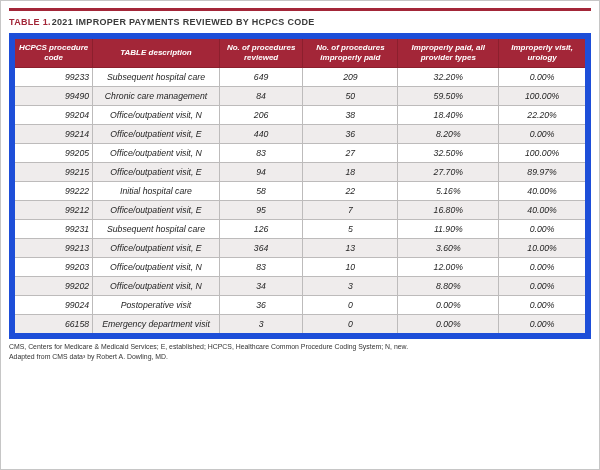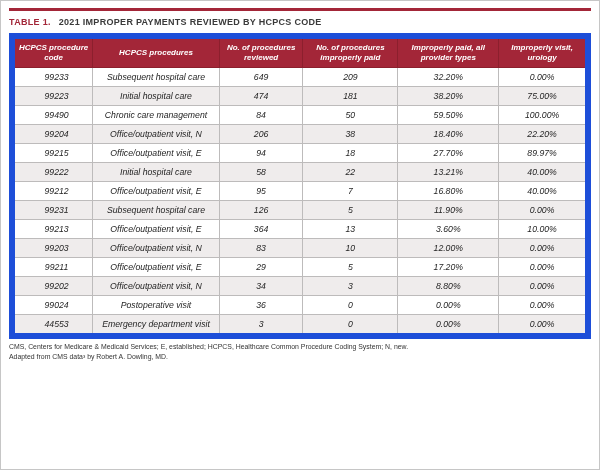--- a/index.html
+++ b/index.html
@@ -19,21 +19,21 @@
     margin-bottom: 6px;
   }
   .title {
     font-size: 9px;
     font-weight: bold;
     color: #3a3a3a;
     letter-spacing: 0.3px;
     margin-bottom: 6px;
     text-transform: uppercase;
   }
-  .title .label { color: #a32638; margin-right: 8px; }
+  .title .label { color: #a32638; margin-right: 1px; }
   table {
     width: 100%;
     border-collapse: collapse;
     table-layout: fixed;
     border: 6px solid #1d4ed8;
     font-style: italic;
   }
   thead th {
     background: #a32638;
     color: #ffffff;
@@ -49,21 +49,21 @@
     font-size: 8.7px;
     color: #1f1f1f;
     text-align: center;
     vertical-align: middle;
     padding: 4px 3px;
     border: 1px solid #bdbbbb;
     background: #ffffff;
     line-height: 1.15;
   }
   tbody tr:nth-child(even) td { background: #efecec; }
-  tbody td.code { text-align: center; padding-left: 9px; }
+  tbody td.code { text-align: right; padding-left: 9px; }
   col.c1 { width: 14%; }
   col.c2 { width: 22%; }
   col.c3 { width: 14.5%; }
   col.c4 { width: 16.5%; }
   col.c5 { width: 17.5%; }
   col.c6 { width: 15.5%; }
   .footnotes {
     margin-top: 3px;
     font-size: 6.9px;
     color: #333333;
@@ -85,74 +85,82 @@
       <col class="c1">
         <col class="c2">
         <col class="c3">
         <col class="c4">
         <col class="c5">
         <col class="c6">
     </colgroup>
     <thead>
       <tr>
           <th>HCPCS procedure code</th>
-          <th>HCPCS procedures</th>
+          <th>TABLE description</th>
           <th>No. of procedures reviewed</th>
           <th>No. of procedures improperly paid</th>
           <th>Improperly paid, all provider types</th>
           <th>Improperly visit, urology</th>
         </tr>
     </thead>
     <tbody>
         <tr>
           <td class="code">99233</td>
           <td>Subsequent hospital care</td>
           <td>649</td>
           <td>209</td>
           <td>32.20%</td>
           <td>0.00%</td>
-        </tr>
-        <tr>
-          <td class="code">99223</td>
-          <td>Initial hospital care</td>
-          <td>474</td>
-          <td>181</td>
-          <td>38.20%</td>
-          <td>75.00%</td>
         </tr>
         <tr>
           <td class="code">99490</td>
           <td>Chronic care management</td>
           <td>84</td>
           <td>50</td>
           <td>59.50%</td>
           <td>100.00%</td>
         </tr>
         <tr>
           <td class="code">99204</td>
           <td>Office/outpatient visit, N</td>
           <td>206</td>
           <td>38</td>
           <td>18.40%</td>
           <td>22.20%</td>
         </tr>
         <tr>
+          <td class="code">99214</td>
+          <td>Office/outpatient visit, E</td>
+          <td>440</td>
+          <td>36</td>
+          <td>8.20%</td>
+          <td>0.00%</td>
+        </tr>
+        <tr>
+          <td class="code">99205</td>
+          <td>Office/outpatient visit, N</td>
+          <td>83</td>
+          <td>27</td>
+          <td>32.50%</td>
+          <td>100.00%</td>
+        </tr>
+        <tr>
           <td class="code">99215</td>
           <td>Office/outpatient visit, E</td>
           <td>94</td>
           <td>18</td>
           <td>27.70%</td>
           <td>89.97%</td>
         </tr>
         <tr>
           <td class="code">99222</td>
           <td>Initial hospital care</td>
           <td>58</td>
           <td>22</td>
-          <td>13.21%</td>
+          <td>5.16%</td>
           <td>40.00%</td>
         </tr>
         <tr>
           <td class="code">99212</td>
           <td>Office/outpatient visit, E</td>
           <td>95</td>
           <td>7</td>
           <td>16.80%</td>
           <td>40.00%</td>
         </tr>
@@ -174,45 +182,37 @@
         </tr>
         <tr>
           <td class="code">99203</td>
           <td>Office/outpatient visit, N</td>
           <td>83</td>
           <td>10</td>
           <td>12.00%</td>
           <td>0.00%</td>
         </tr>
         <tr>
-          <td class="code">99211</td>
-          <td>Office/outpatient visit, E</td>
-          <td>29</td>
-          <td>5</td>
-          <td>17.20%</td>
-          <td>0.00%</td>
-        </tr>
-        <tr>
           <td class="code">99202</td>
           <td>Office/outpatient visit, N</td>
           <td>34</td>
           <td>3</td>
           <td>8.80%</td>
           <td>0.00%</td>
         </tr>
         <tr>
           <td class="code">99024</td>
           <td>Postoperative visit</td>
           <td>36</td>
           <td>0</td>
           <td>0.00%</td>
           <td>0.00%</td>
         </tr>
         <tr>
-          <td class="code">44553</td>
+          <td class="code">66158</td>
           <td>Emergency department visit</td>
           <td>3</td>
           <td>0</td>
           <td>0.00%</td>
           <td>0.00%</td>
         </tr>
       </tbody>
   </table>
 
   <div class="footnotes">

